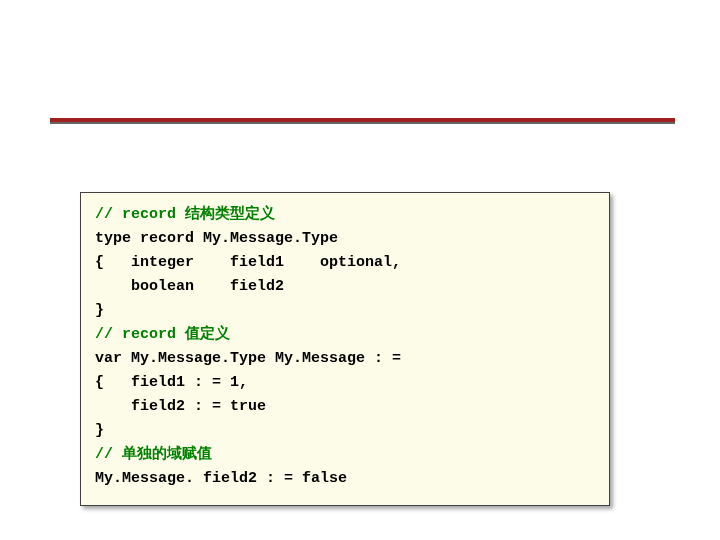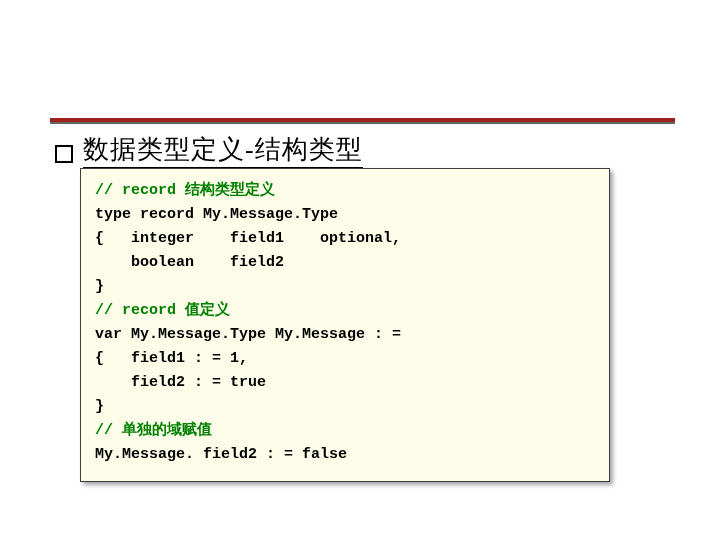--- a/index.html
+++ b/index.html
@@ -55,21 +55,21 @@
     font-size: 26px;
     color: #000;
     letter-spacing: 1px;
     border-bottom: 2px solid #000;
     padding-bottom: 2px;
     line-height: 1.15;
   }
   .codebox {
     position: absolute;
     left: 80px;
-    top: 168px;
+    top: 192px;
     width: 530px;
     background: #fcfce8;
     border: 1px solid #404040;
     box-shadow: 3px 3px 4px rgba(0,0,0,0.35);
     padding: 10px 14px 14px 14px;
     box-sizing: border-box;
     font-family: "Courier New", monospace;
     font-weight: bold;
     font-size: 15px;
     line-height: 1.6;
@@ -83,24 +83,20 @@
   }
 </style>
 </head>
 <body>
 
 <div class="slide">
 
   <div class="topbar"></div>
   <div class="topbar-shadow"></div>
 
-  <div class="heading-row">
-    <span class="checkbox"></span>
-    <span class="heading-text">数据类型定义-结构类型</span>
-  </div>
 
   <div class="codebox">
 <pre><span class="comment">// record 结构类型定义</span>
 <span>type record My.Message.Type</span>
 <span>{   integer    field1    optional,</span>
 <span>    boolean    field2</span>
 <span>}</span>
 <span class="comment">// record 值定义</span>
 <span>var My.Message.Type My.Message : =</span>
 <span>{   field1 : = 1,</span>

